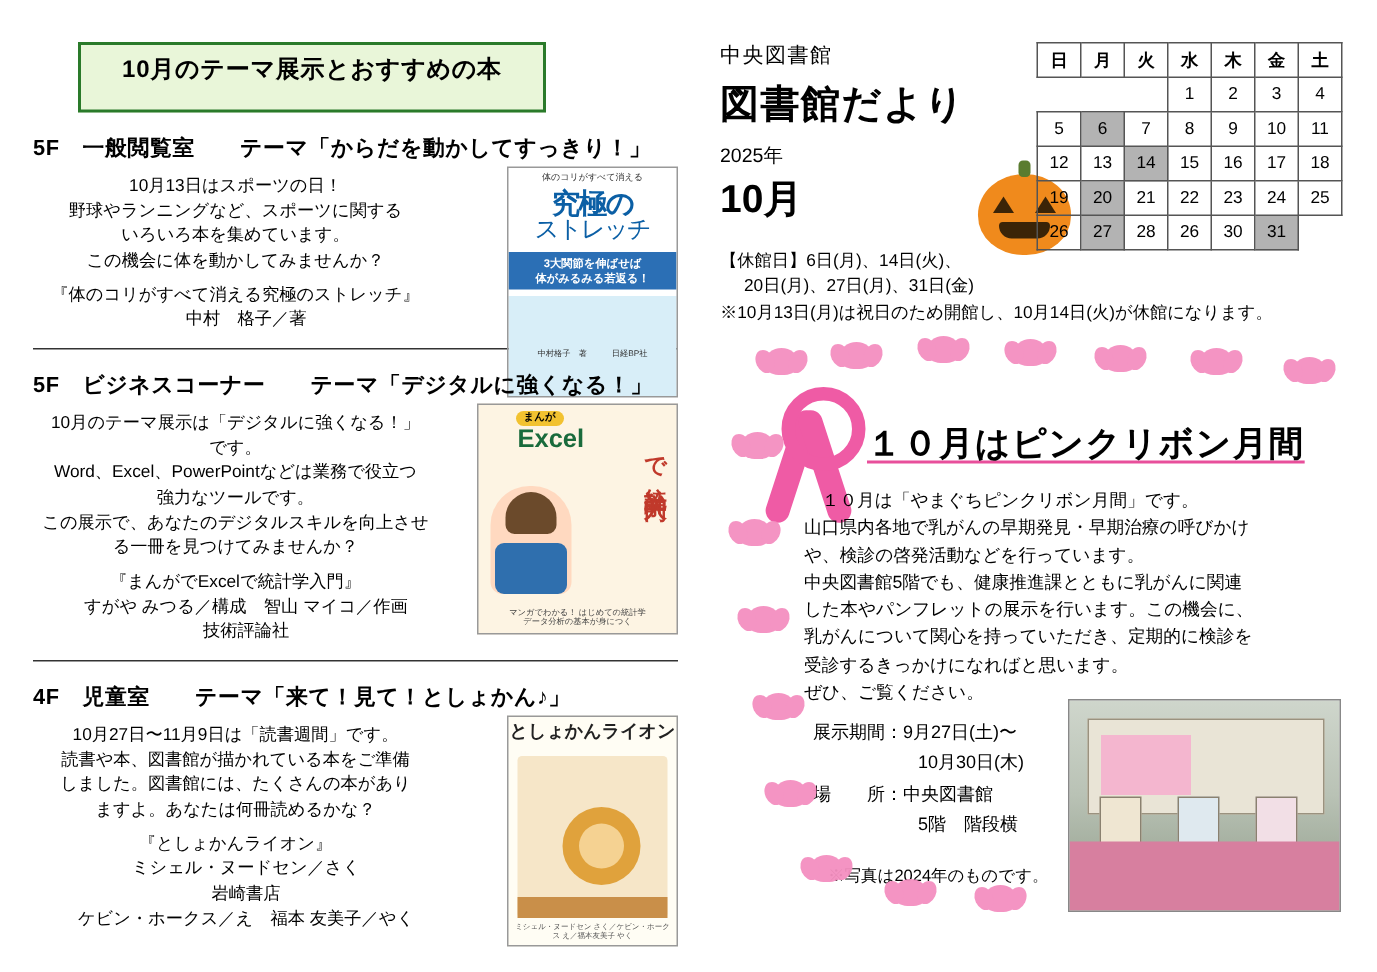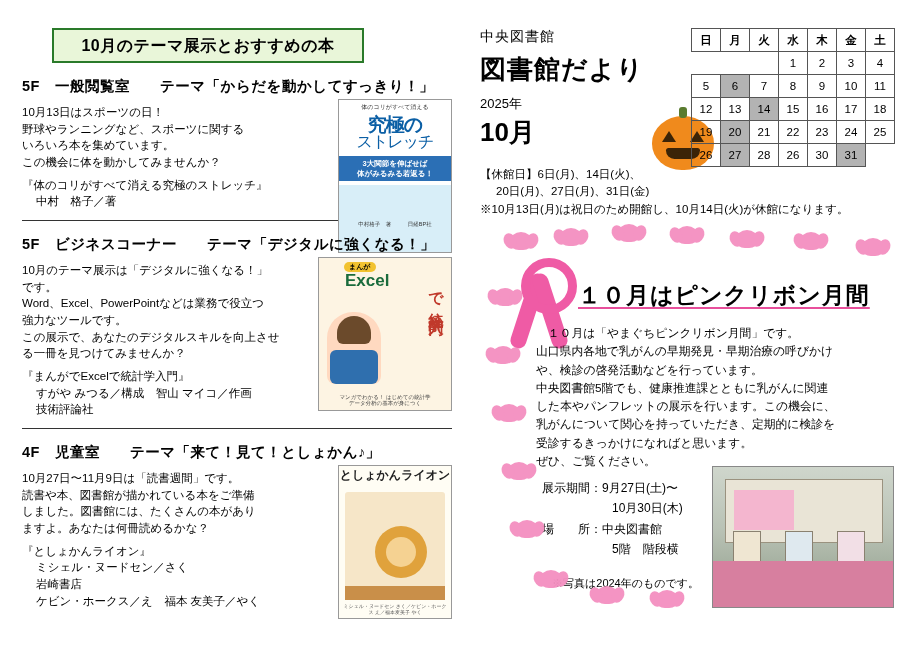--- a/index.html
+++ b/index.html
@@ -25,39 +25,40 @@
     left: 22px;
     top: 28px;
     width: 430px;
   }
   .theme-banner {
     border: 2px solid #2a7a2a;
     background: #e9f6d9;
     text-align: center;
     font-weight: bold;
     font-size: 16px;
-    padding: 6px 4px 4px 4px;
+    padding: 6px 4px 16px 4px;
     letter-spacing: 0.5px;
     width: 300px;
     margin-left: 30px;
   }
   .section {
     position: relative;
     margin-top: 14px;
   }
   .sec-title {
     font-size: 14.5px;
     font-weight: bold;
     letter-spacing: 0.5px;
     margin-bottom: 8px;
   }
   .sec-body {
     font-size: 11.5px;
     line-height: 1.45;
     width: 270px;
+    text-align: center;
   }
   .sec-body .bookline {
     margin-top: 6px;
   }
   .hr {
     border: none;
     border-top: 1px solid #333;
     margin: 10px 0 0 0;
   }
   

